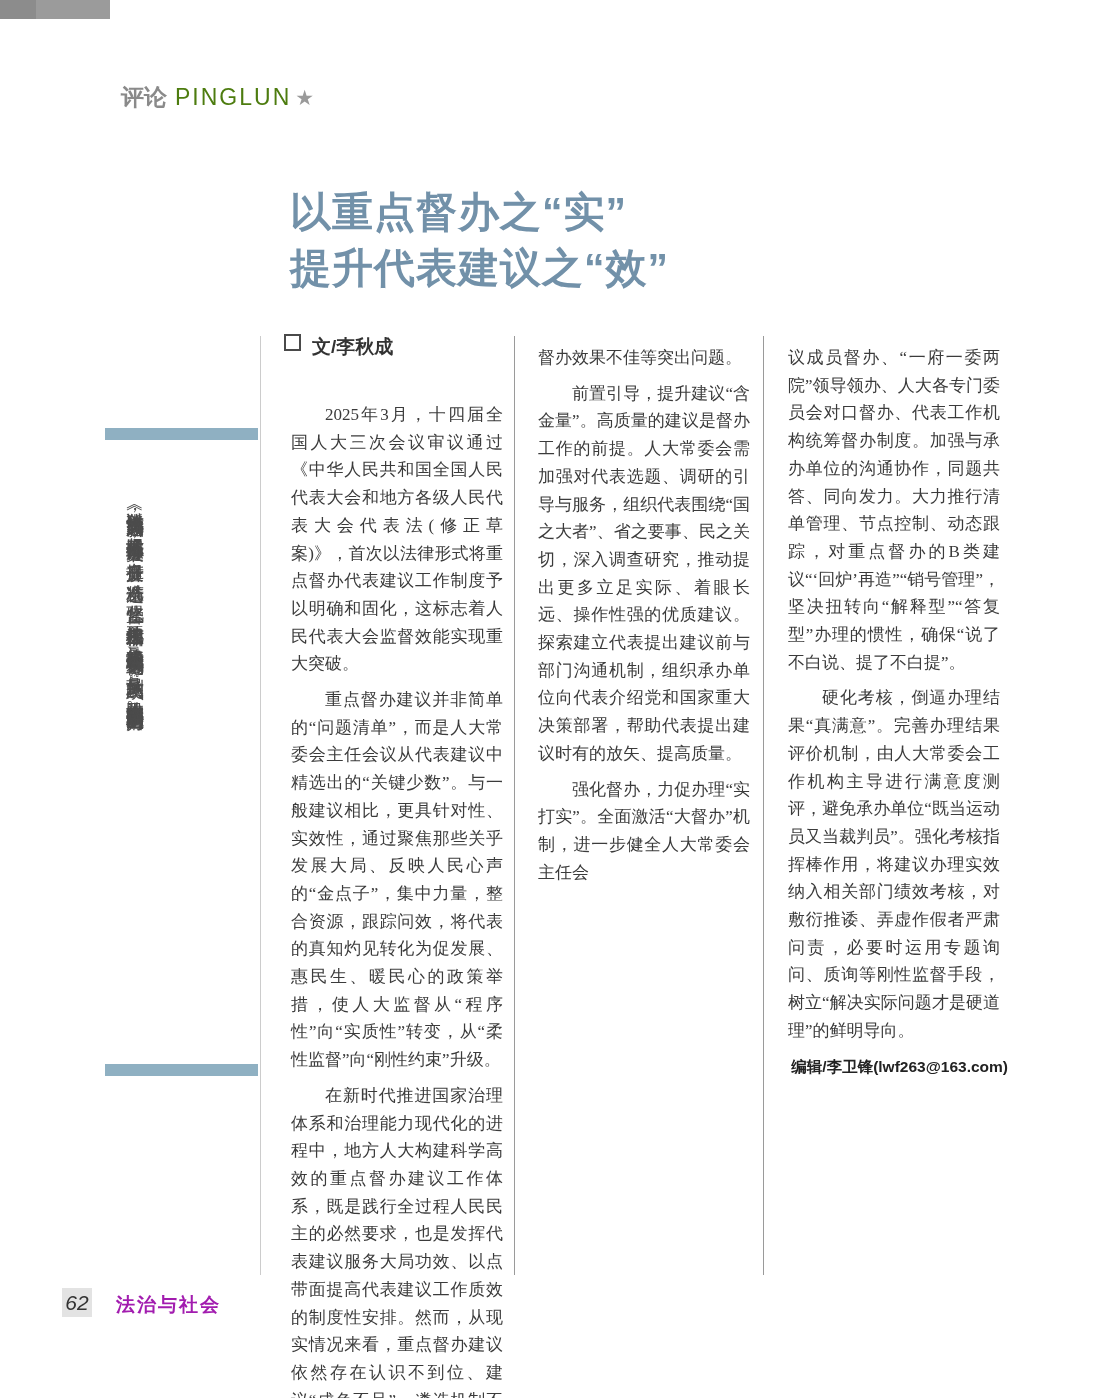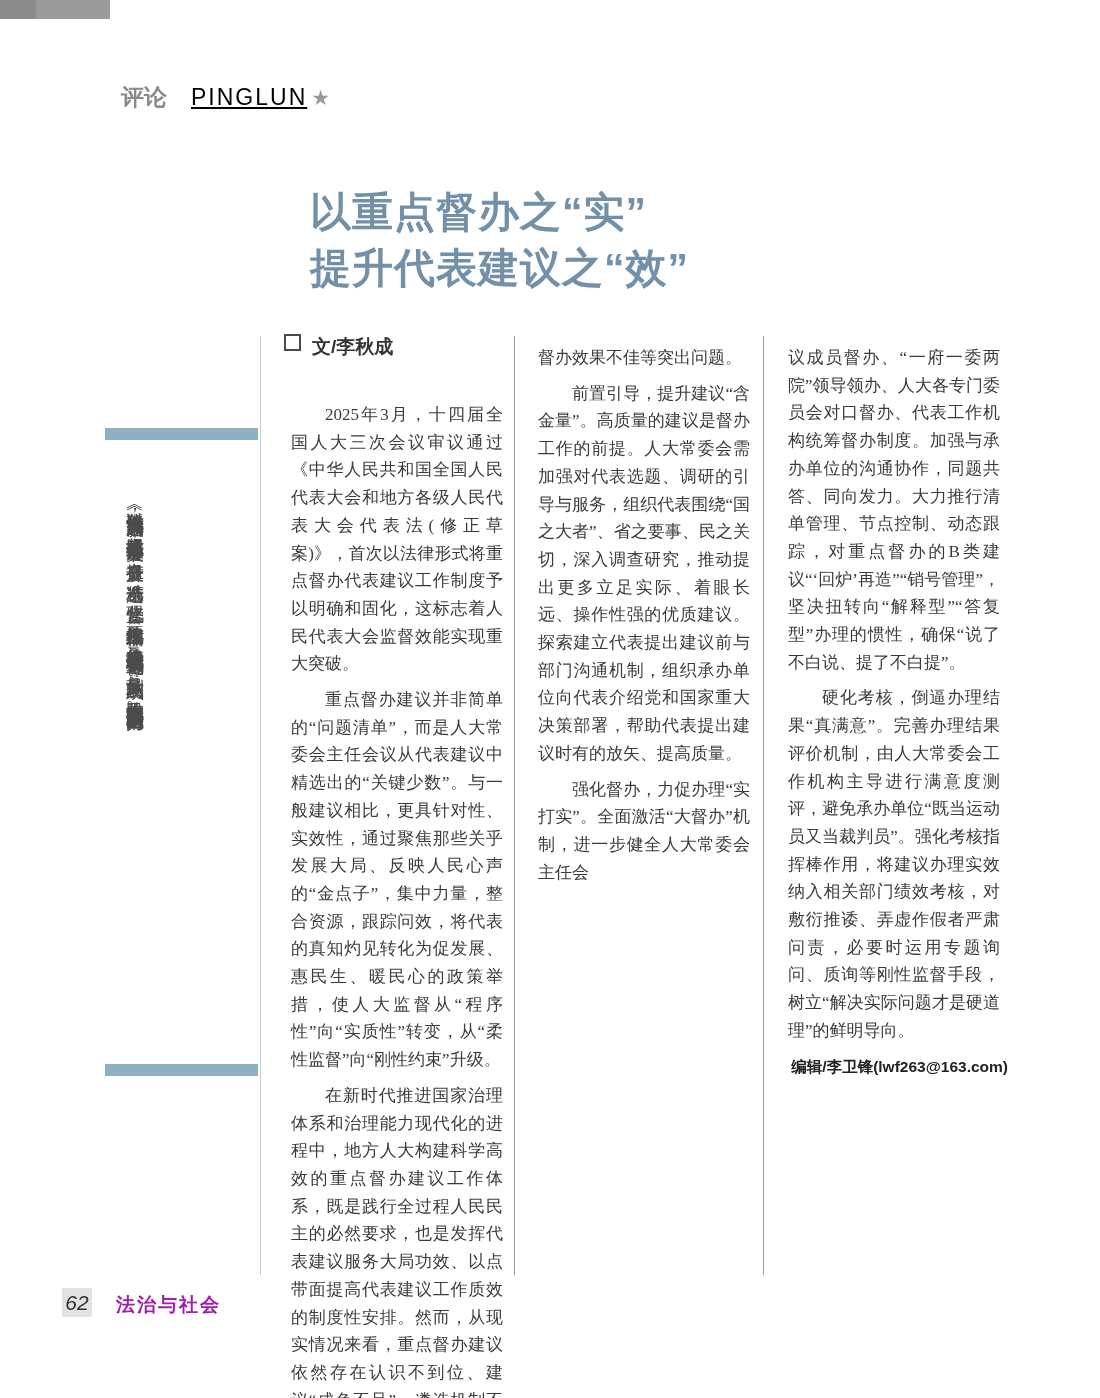--- a/index.html
+++ b/index.html
@@ -20,25 +20,25 @@
     position:absolute; left:0; top:88; width:36px; height:19px;
     background:#8c8c8c;
   }
   .section-header {
     position:absolute; left:121px; top:82px;
     font-family:"Liberation Sans","DejaVu Sans",sans-serif;
     font-size:23px; line-height:30px; color:#8e8e8e;
     white-space:nowrap;
   }
   .section-header .cn { font-weight:bold; color:#8a8a8a; }
-  .section-header .en { color:#000000; letter-spacing:2px; margin-left:24px;text-decoration:underline; }
+  .section-header .en { color:#4d7c0f; letter-spacing:2px; margin-left:8px; }
   .section-header .star { color:#9a9a9a; margin-left:4px; font-size:21px; }
   
   .article-title {
-    position:absolute; left:310px; top:184px;
+    position:absolute; left:290px; top:184px;
     font-family:"Liberation Sans","DejaVu Sans",sans-serif;
     font-weight:bold; font-size:41px; line-height:56px;
     color:#7291a9; letter-spacing:1px;
   }
   
   .byline {
     position:absolute; left:284px; top:334px;
     font-family:"Liberation Sans","DejaVu Sans",sans-serif;
     font-weight:bold; font-size:19px; color:#333;
     display:flex; 

